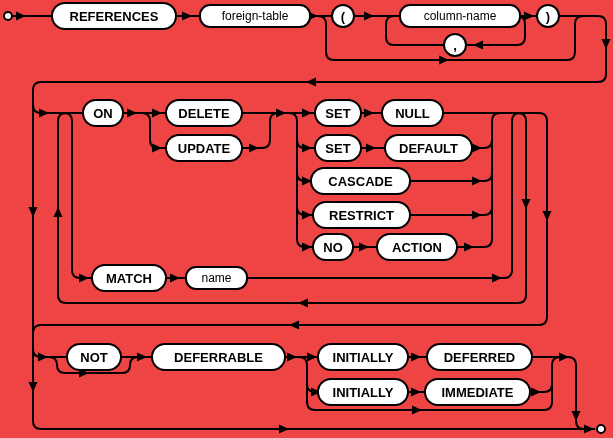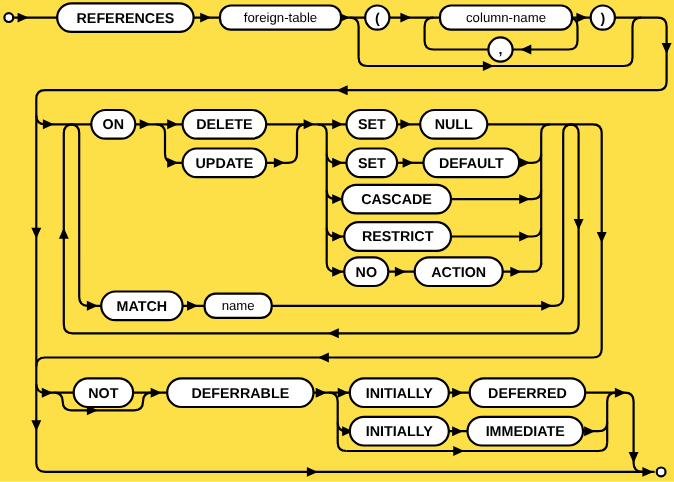--- a/index.html
+++ b/index.html
@@ -1,16 +1,16 @@
 <!DOCTYPE html>
 <html><head>
 <meta charset="utf-8">
 <style>
   html,body{margin:0;padding:0;background:#ffffff;}
-  .stage{width:613px;height:438px;background:#fde047;position:relative;font-family:"Liberation Sans",sans-serif;}
+  .stage{width:613px;height:438px;background:#ef4444;position:relative;font-family:"Liberation Sans",sans-serif;}
   svg{display:block;}
   .wire{fill:none;stroke:#000;stroke-width:2;}
   .ar{fill:#000;stroke:none;}
   .node-box{fill:#fff;stroke:#000;stroke-width:2;}
   .kw-label{font-family:"Liberation Sans",sans-serif;font-size:13px;font-weight:bold;fill:#000;text-anchor:middle;}
   .nt-label{font-family:"Liberation Sans",sans-serif;font-size:12px;font-weight:normal;fill:#000;text-anchor:middle;}
   .pc-label{font-family:"Liberation Sans",sans-serif;font-size:13px;font-weight:bold;fill:#000;text-anchor:middle;}
   .term{fill:#fff;stroke:#000;stroke-width:2;}
 </style>
 </head>

